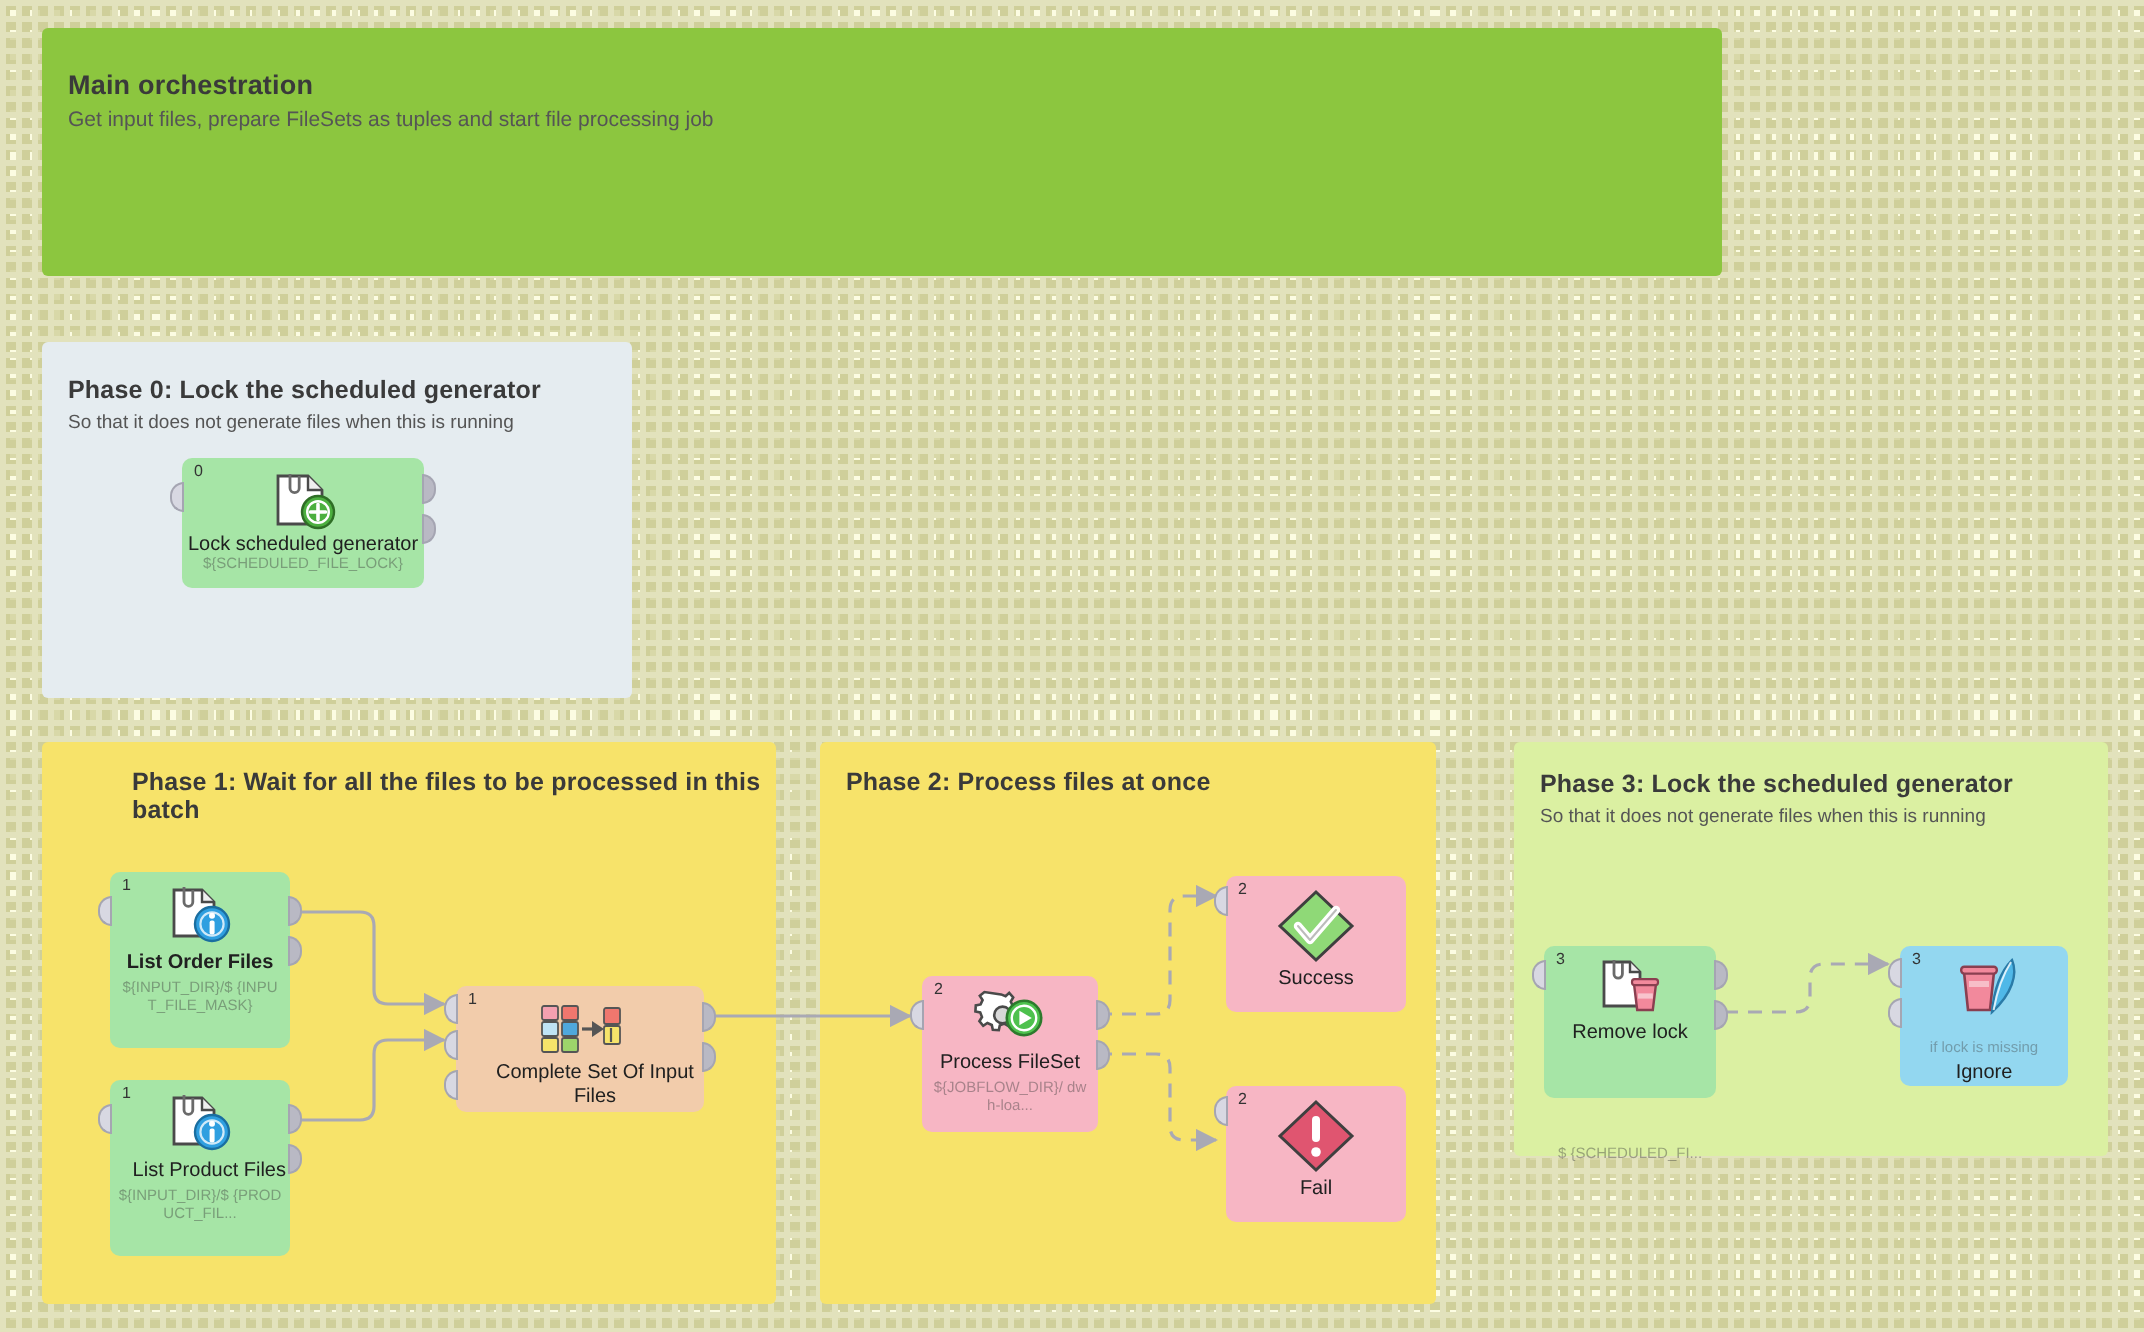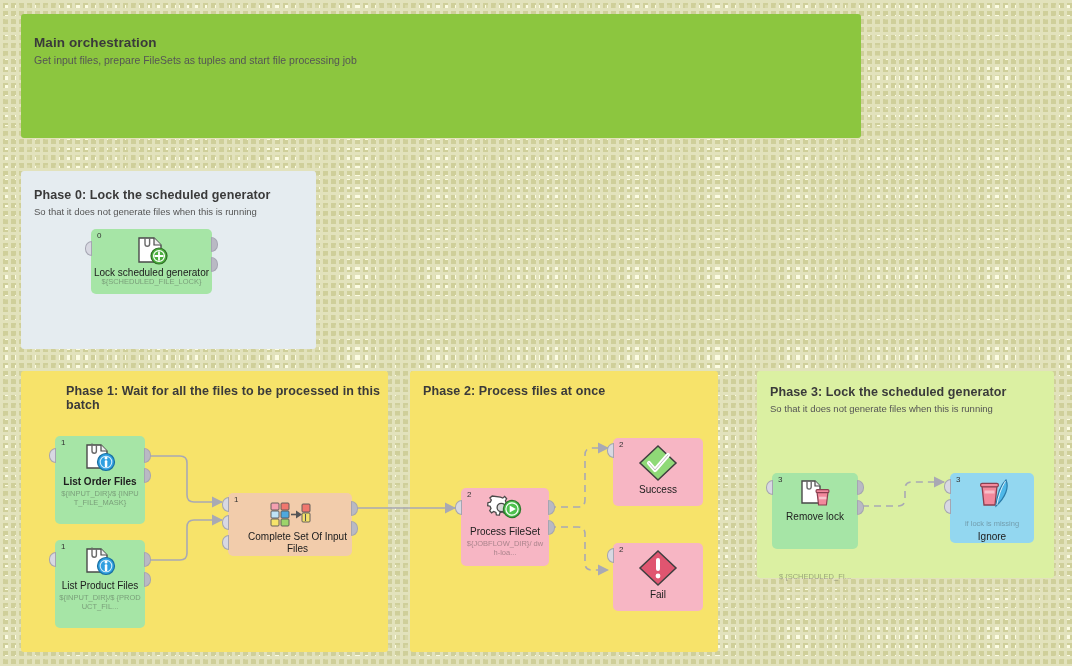--- a/index.html
+++ b/index.html
@@ -282,21 +282,21 @@
       <svg class="icon" width="36" height="34" viewBox="0 0 36 34">
         <path d="M5 4 h14 l6 6 v17 h-20 z" fill="#ffffff" stroke="#4a4a4a" stroke-width="1.4"></path>
         <path d="M19 4 v6 h6" fill="#eeeeee" stroke="#4a4a4a" stroke-width="1.2"></path>
         <path d="M10 2.5 v7.5 a2.2 2.2 0 0 0 4.4 0 v-6" fill="none" stroke="#6a6a6a" stroke-width="1.4"></path>
         <circle cx="24" cy="21" r="8.5" fill="#2f9fe0" stroke="#1a6ea0" stroke-width="1.2"></circle>
         <circle cx="24" cy="21" r="5.8" fill="none" stroke="#cfe9f8" stroke-width="1.1"></circle>
         <circle cx="24" cy="16.9" r="1.5" fill="#ffffff"></circle>
         <rect x="22.8" y="19.2" width="2.5" height="7" rx="1" fill="#ffffff"></rect>
       </svg>
     </div>
-    <div class="nlabel" style="top:40px;">List Product Files</div>
+    <div class="nlabel" style="top:40px;text-align:right;">List Product Files</div>
     <div class="nsub" style="top:53px;">${INPUT_DIR}/$ {PRODUCT_FIL...</div>
   </div>
 
   <div class="node orange" id="n-complete" style="left:228px;top:493px;width:124px;height:63px;">
     <span class="idx">1</span>
     <span class="port left" style="top:4px;"></span>
     <span class="port left" style="top:22px;"></span>
     <span class="port left" style="top:42px;"></span>
     <span class="port right" style="top:8px;"></span>
     <span class="port right" style="top:28px;"></span>

